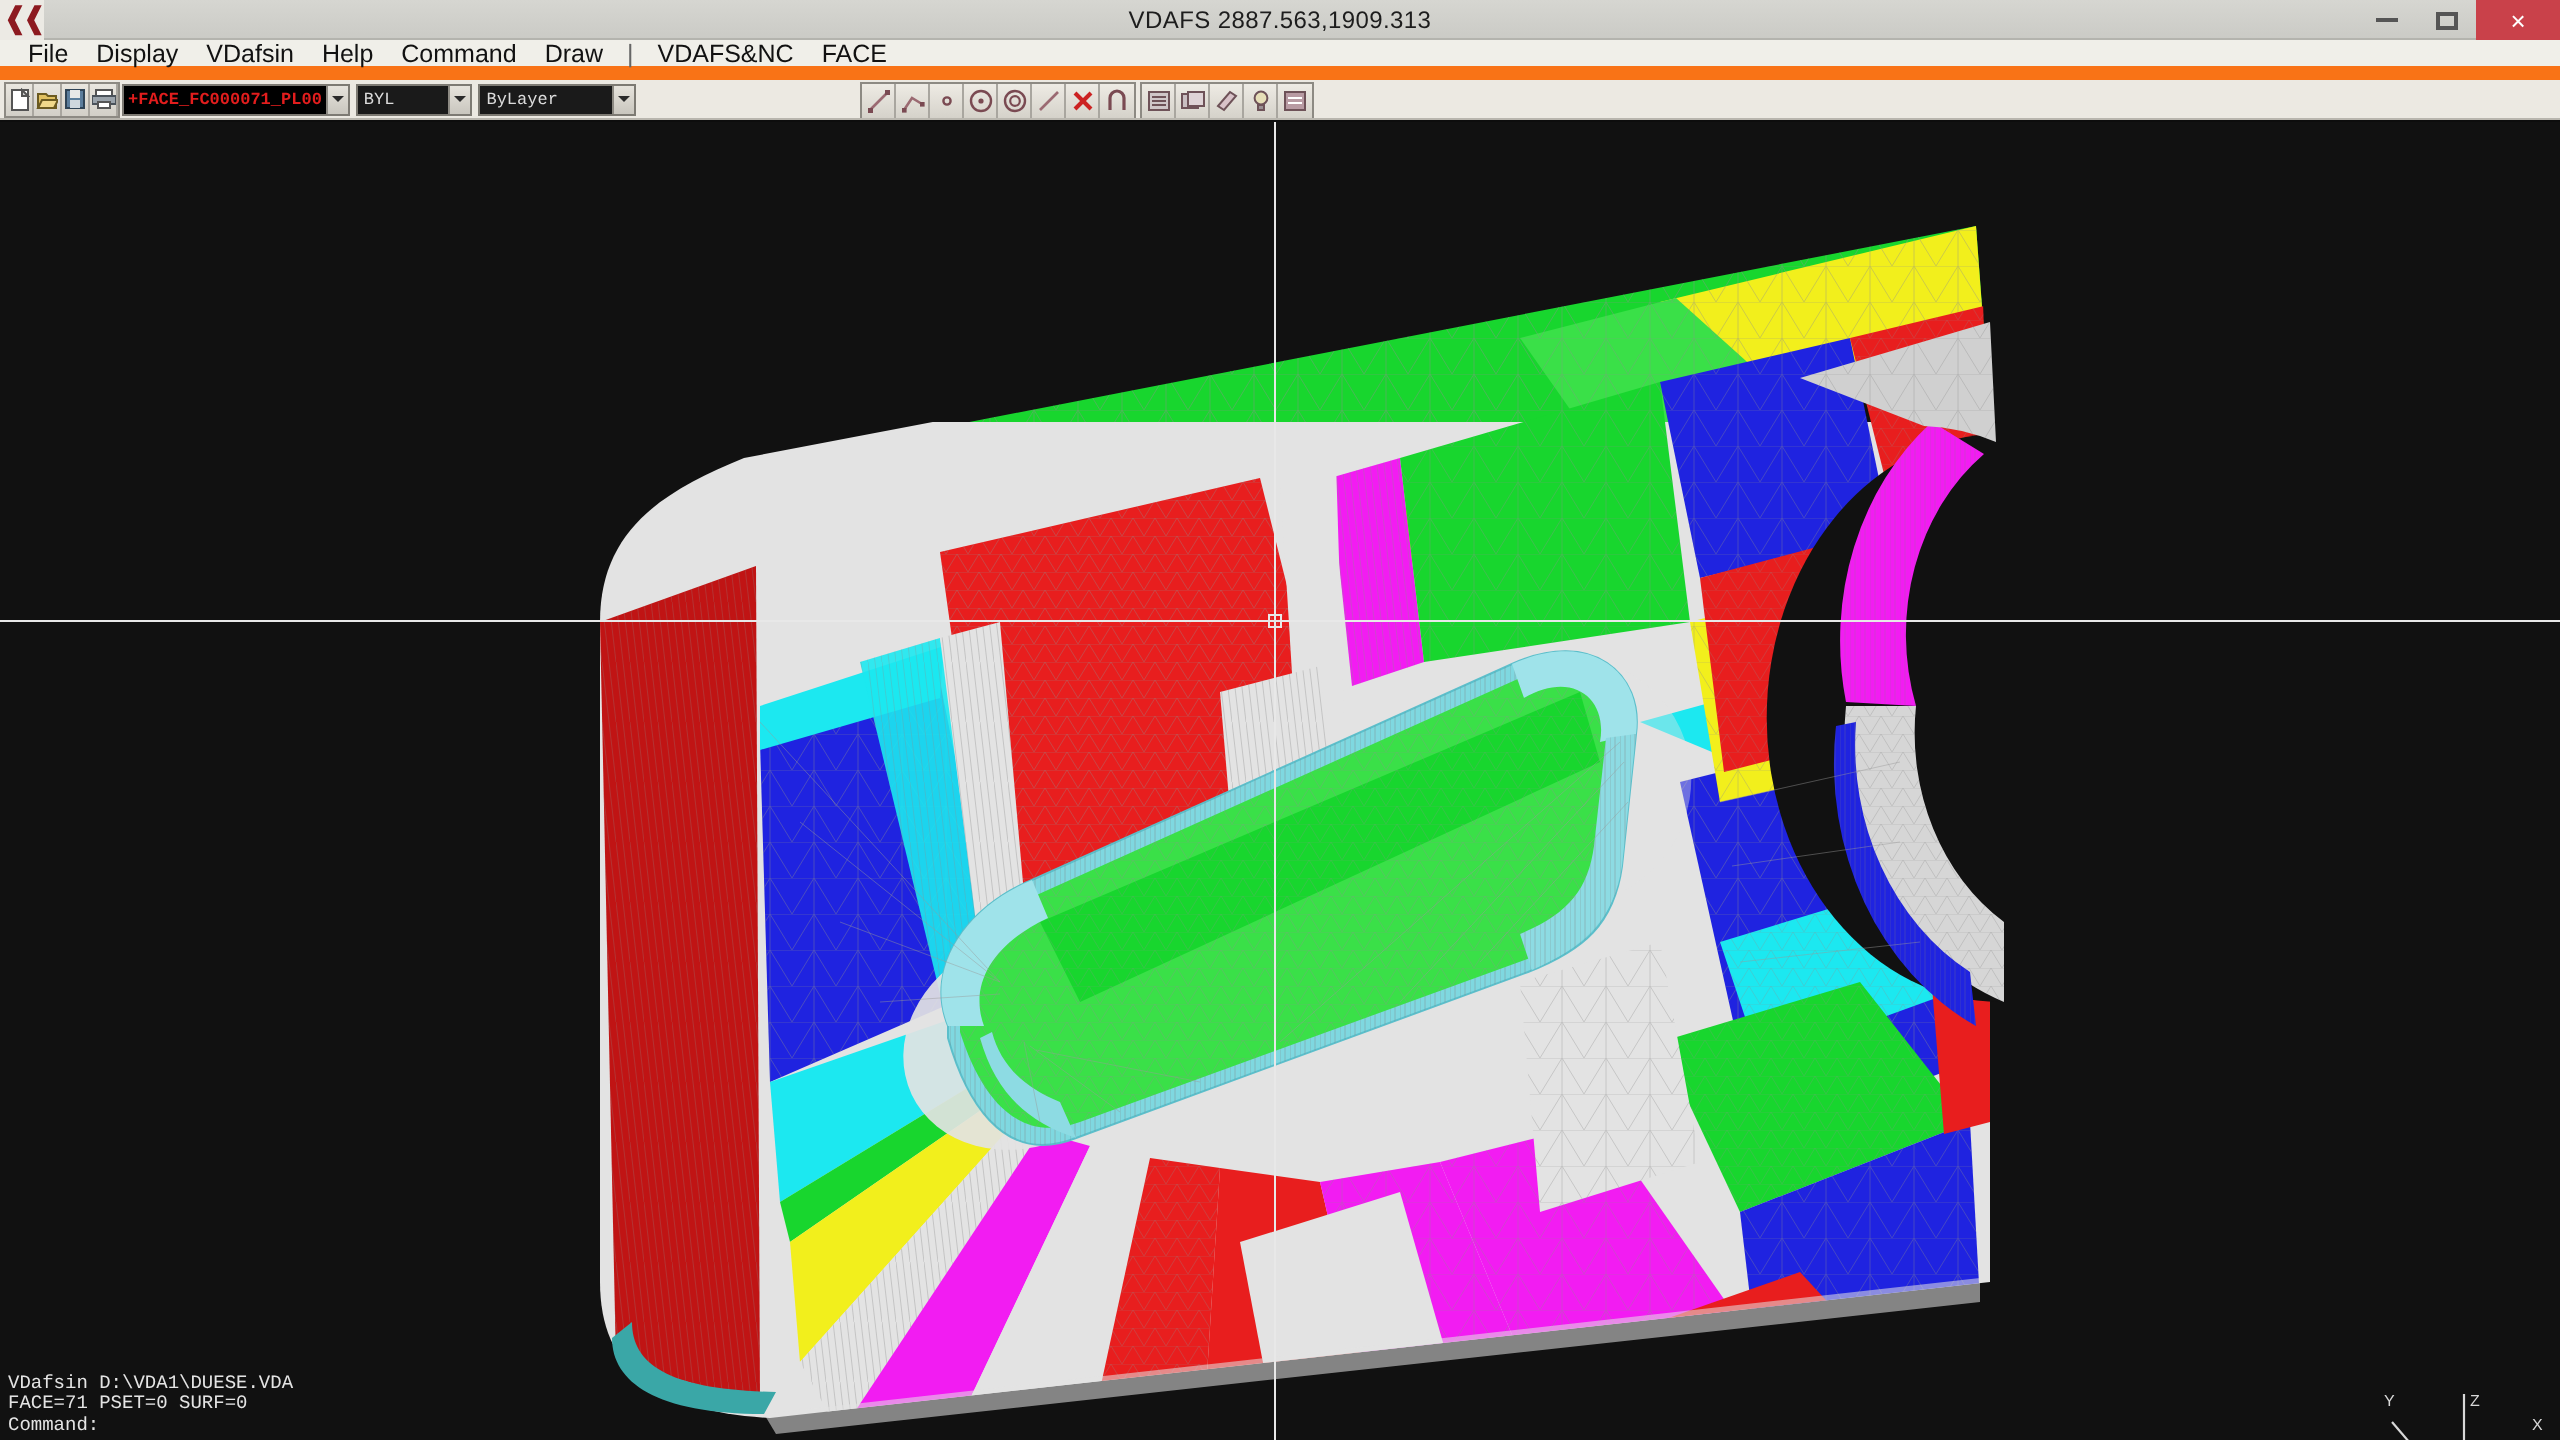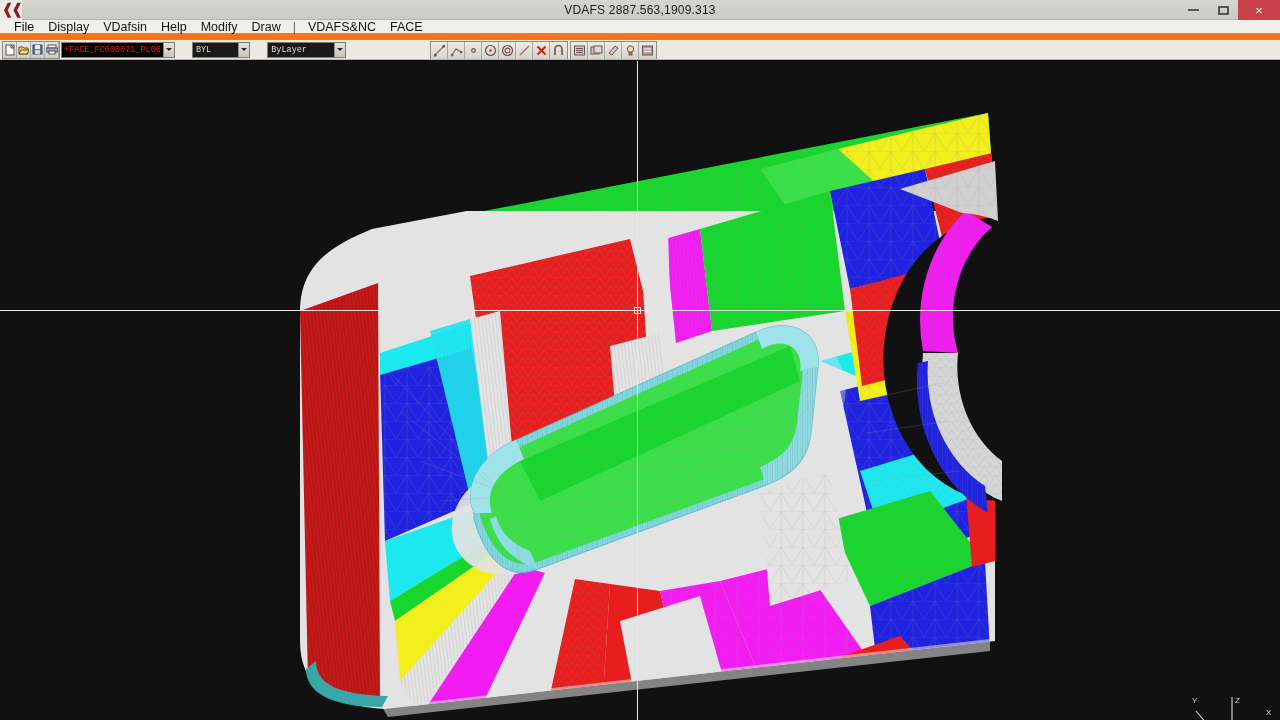--- a/index.html
+++ b/index.html
@@ -67,28 +67,29 @@
   }
   .tb-btn svg { display:block; }
   .layer-combo {
     display:flex; align-items:center; height:16px; margin-left:1px;
     background:#000; border:1px solid #7d7a73;
   }
   .layer-name {
     font-family:"Liberation Mono", monospace;
     font-size:8.5px; color:#e21d1d; padding:0 2px; white-space:nowrap;
     line-height:14px;
+    font-weight:bold;
   }
   .combo-arrow {
     width:11px; height:14px; background:linear-gradient(#e6e3dc,#c9c6be);
     border-left:1px solid #8d8a83; display:flex; align-items:center; justify-content:center;
   }
   .arrow-glyph { width:0;height:0;border-left:3px solid transparent;border-right:3px solid transparent;border-top:3px solid #2a2a2a;}
   .combo-dark {
-    display:flex;align-items:center;height:16px;margin-left:17px;
+    display:flex;align-items:center;height:16px;margin-left:3px;
     background:#1a1a1a;border:1px solid #7d7a73;gap:24px;
   }
   .combo-dark .val {
     font-family:"Liberation Mono", monospace; font-size:8.5px; color:#dcdcdc;
     padding:0 3px; line-height:14px; white-space:nowrap;
   }
   #toolbar-mid { position:absolute; left:428px; top:41px; }
   #toolbar-right { position:absolute; left:568px; top:41px; }
   .tb-icon-btn {
     width:17px;height:17px;display:flex;align-items:center;justify-content:center;
@@ -137,21 +138,21 @@
       </div>
     <div class="win-btn close">×</div>
   </div>
 </div>
 
 <div id="menubar">
   <span class="menu-item">File</span>
   <span class="menu-item">Display</span>
   <span class="menu-item">VDafsin</span>
   <span class="menu-item">Help</span>
-  <span class="menu-item">Modify</span>
+  <span class="menu-item">Command</span>
   <span class="menu-item">Draw</span>
   <span class="menu-sep">|</span>
   <span class="menu-item">VDAFS&amp;NC</span>
   <span class="menu-item">FACE</span>
 </div>
 
 <div id="toolbar">
 
   <div class="tb-group">
     <div class="tb-btn">
@@ -477,20 +478,25 @@
       <path d="M520,500 L512,460 M560,495 L515,462 M600,480 L518,464"></path>
       <path d="M640,460 L810,310 M700,440 L812,320 M740,420 L814,340"></path>
       <path d="M950,320 L860,340 M950,360 L866,372 M960,410 L870,420"></path>
     </g>
   </svg>
 
   <div class="cross-h" style="top:249px;"></div>
   <div class="cross-v" style="left:637px;"></div>
   <div class="pickbox" style="left:634px; top:246px;"></div>
 
+  <div id="cmdarea">
+    <div>VDafsin D:\VDA1\DUESE.VDA</div>
+    <div>FACE=71 PSET=0 SURF=0</div>
+    <div>Command:</div>
+  </div>
 
   <svg id="axis-triad" width="92" height="78">
     <line x1="46" y1="72" x2="46" y2="16" stroke="#d8d8d8" stroke-width="1.1"></line>
     <line x1="46" y1="72" x2="10" y2="30" stroke="#d8d8d8" stroke-width="1.1"></line>
     <line x1="46" y1="72" x2="84" y2="40" stroke="#d8d8d8" stroke-width="1.1"></line>
     <text class="lbl" x="6" y="22">Y</text>
     <text class="lbl" x="49" y="22">Z</text>
     <text class="lbl" x="80" y="34">X</text>
   </svg>
 

